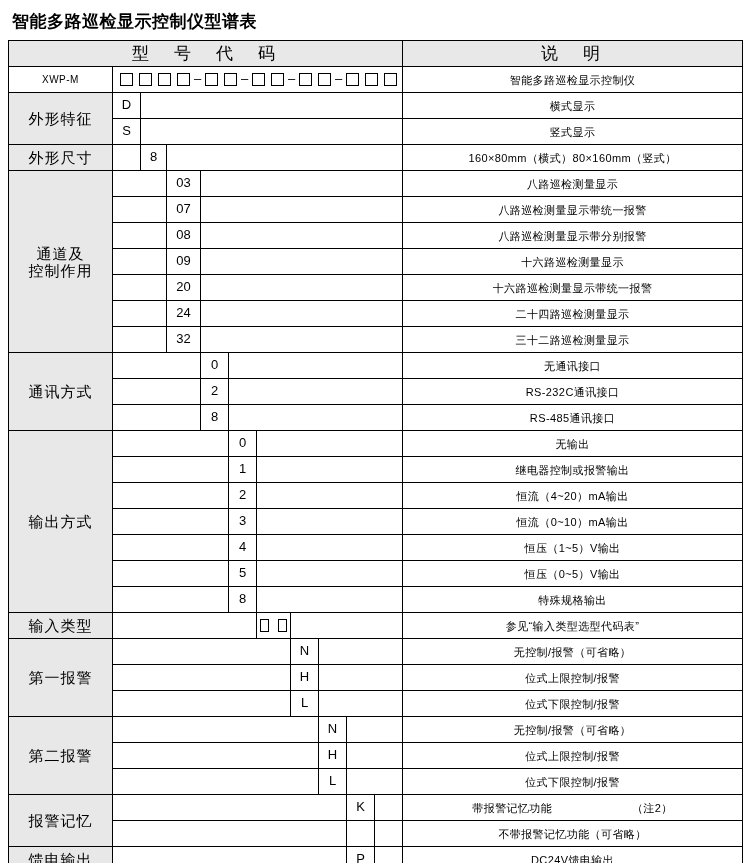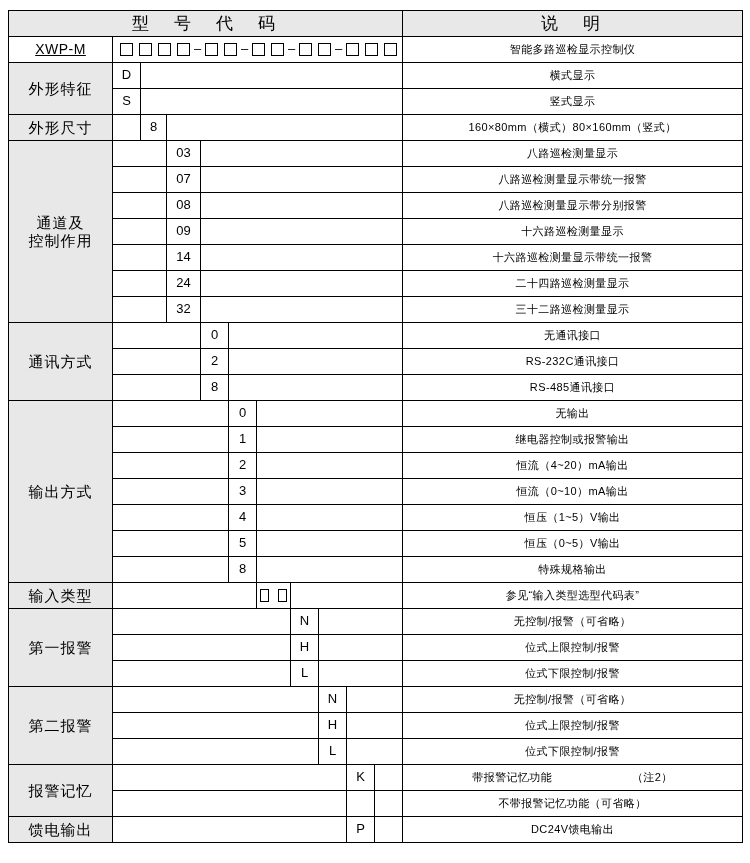--- a/index.html
+++ b/index.html
@@ -59,23 +59,22 @@
   .desc {
     text-align: left;
     padding-left: 10px;
     font-size: 11px;
     letter-spacing: 0.4px;
   }
   .code {
     font-size: 13px;
   }
   .model {
-    font-size: 14px;
+    font-size: 10px;
     letter-spacing: 0.5px;
-    text-decoration: underline;
   }
   .boxcell {
     padding: 0;
   }
   .boxrow {
     display: flex;
     align-items: center;
     justify-content: flex-start;
     height: 100%;
     padding-left: 4px;
@@ -100,20 +99,21 @@
     justify-content: center;
     height: 100%;
     gap: 3px;
   }
 </style>
 </head>
 <body>
 
 <div id="page">
 
+  <div id="doc-title">智能多路巡检显示控制仪型谱表</div>
 
   <table class="spec">
     <colgroup>
       <col style="width:104px">
       <col style="width:28px">
       <col style="width:26px">
       <col style="width:34px">
       <col style="width:28px">
       <col style="width:28px">
       <col style="width:34px">
@@ -196,21 +196,21 @@
       <td class="desc">八路巡检测量显示带分别报警</td>
     </tr>
     <tr>
       <td colspan="2"></td>
       <td class="code">09</td>
       <td colspan="7"></td>
       <td class="desc">十六路巡检测量显示</td>
     </tr>
     <tr>
       <td colspan="2"></td>
-      <td class="code">14</td>
+      <td class="code">20</td>
       <td colspan="7"></td>
       <td class="desc">十六路巡检测量显示带统一报警</td>
     </tr>
     <tr>
       <td colspan="2"></td>
       <td class="code">24</td>
       <td colspan="7"></td>
       <td class="desc">二十四路巡检测量显示</td>
     </tr>
     <tr>

